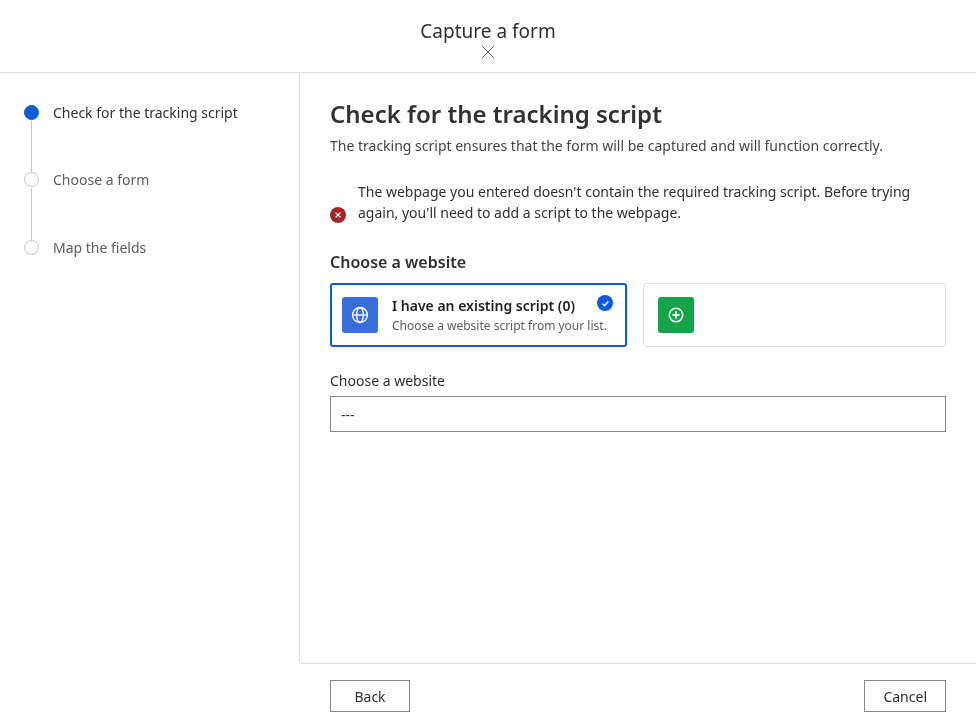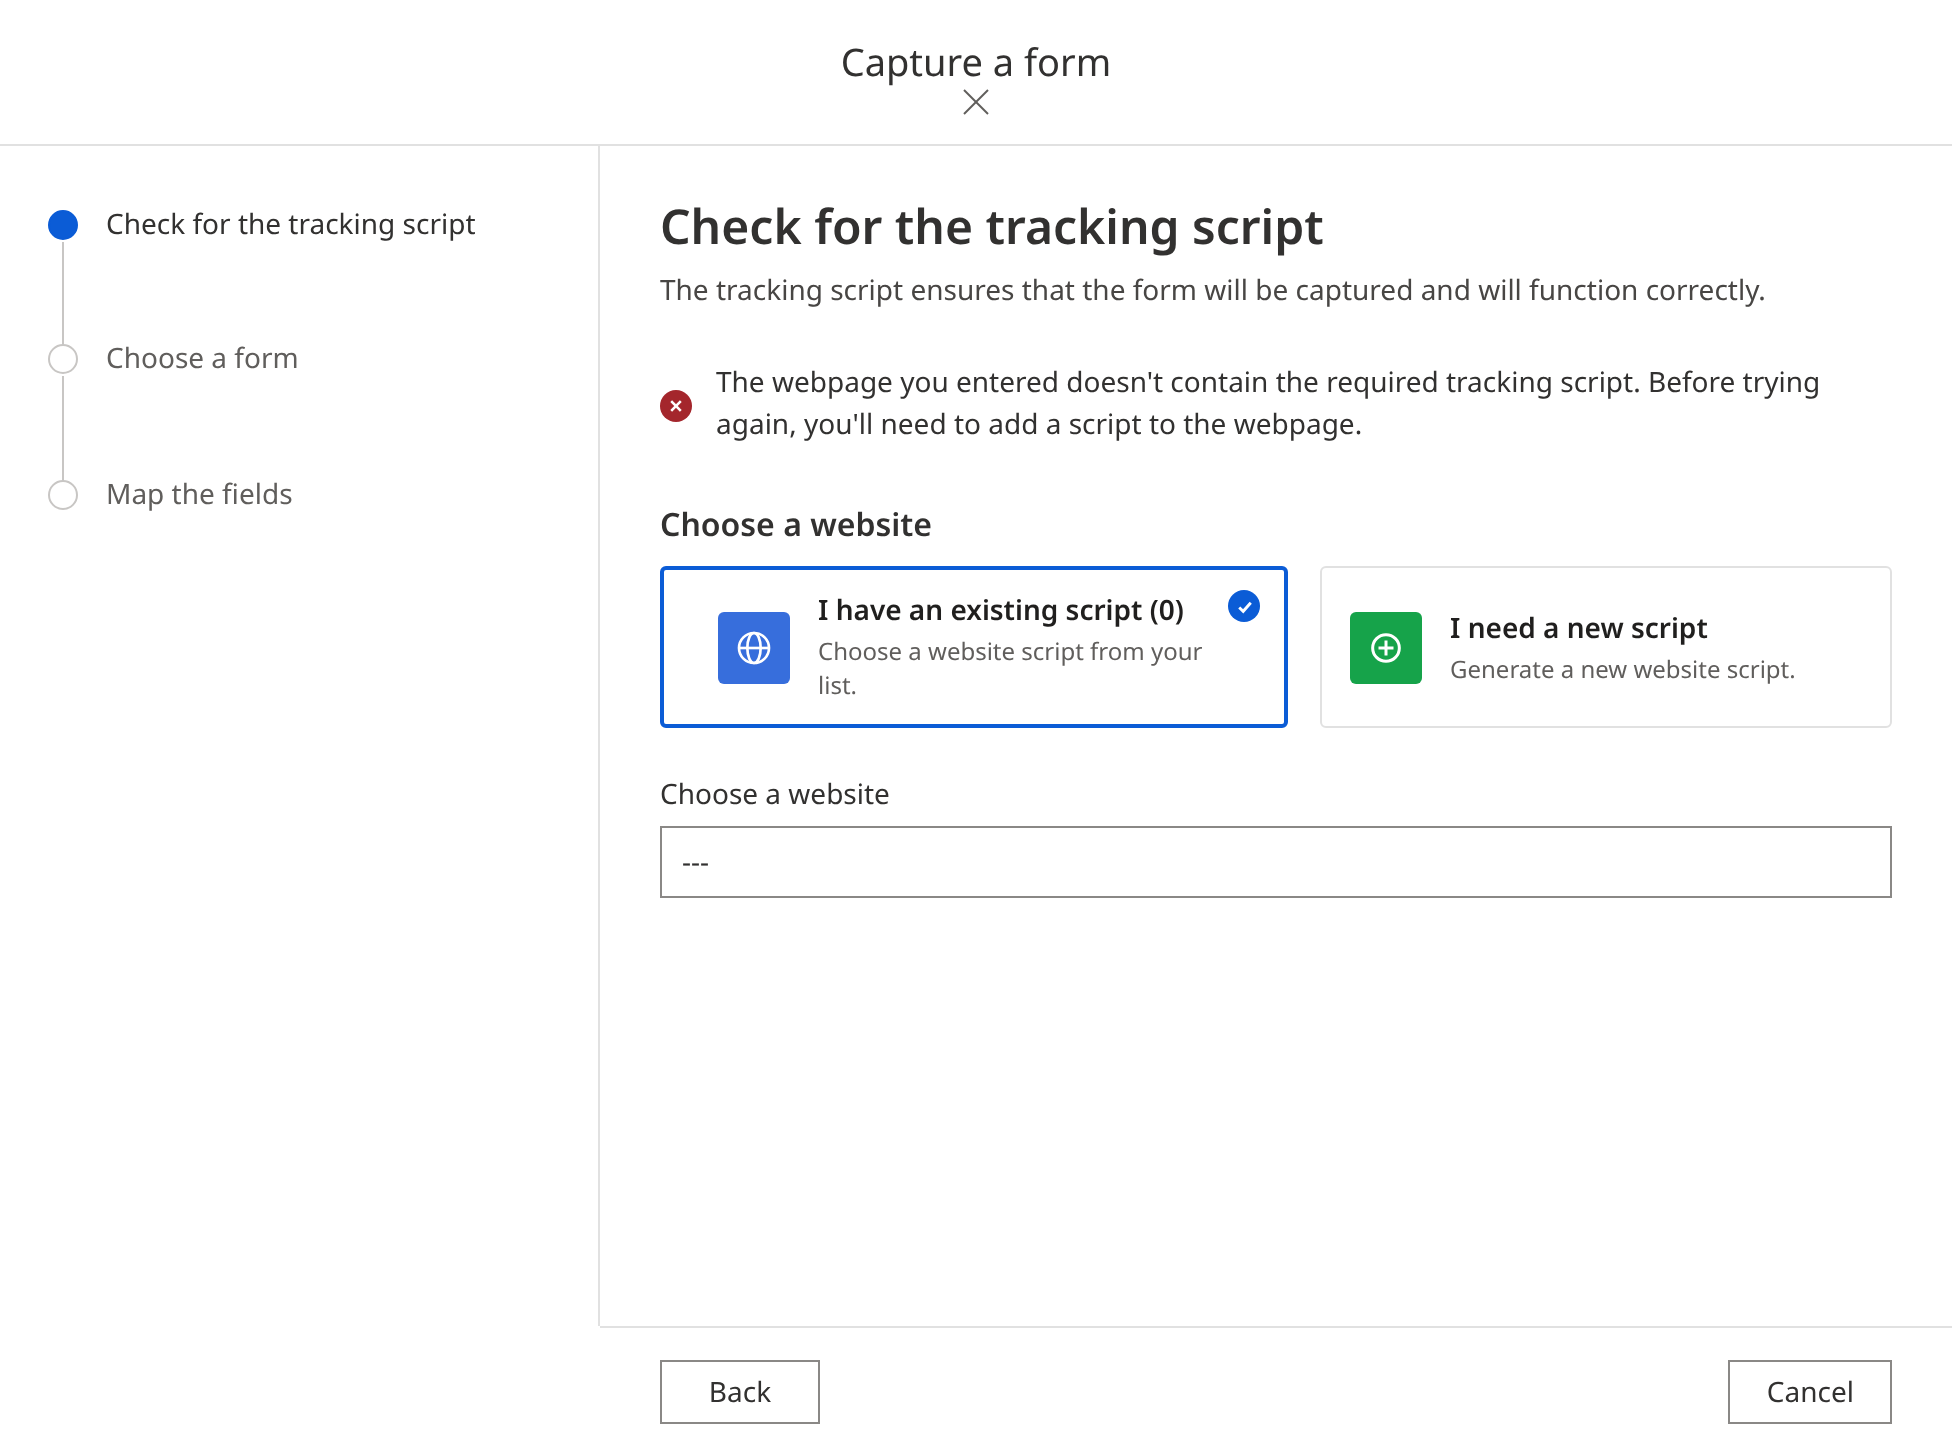--- a/index.html
+++ b/index.html
@@ -103,21 +103,21 @@
     font-weight: 600;
     color: #323130;
     margin-bottom: 6px;
   }
   .main-desc {
     color: #484644;
     margin-bottom: 26px;
   }
   .alert {
     display: flex;
-    align-items: center;
+    align-items: flex-end;
     gap: 12px;
     margin-bottom: 28px;
   }
   .alert-icon {
     width: 16px; height: 16px;
     border-radius: 50%;
     background: #a4262c;
     color: #fff;
     display: inline-flex;
     align-items: center;
@@ -145,21 +145,21 @@
     border-radius: 3px;
     padding: 12px 14px;
     display: flex;
     align-items: center;
     gap: 14px;
     cursor: pointer;
     position: relative;
   }
   .card.selected {
     border: 2px solid #0b5cd6;
-    padding: 11px 27px;
+    padding: 11px 10px;
   }
   .card-icon {
     width: 36px; height: 36px;
     border-radius: 3px;
     display: inline-flex;
     align-items: center;
     justify-content: center;
     color: #fff;
     flex: 0 0 36px;
   }
@@ -293,24 +293,20 @@
       </div>
 
       <div class="card">
         <span class="card-icon green">
           <svg viewBox="0 0 24 24" width="20" height="20" fill="none" stroke="#fff" stroke-width="1.8">
             <circle cx="12" cy="12" r="8"></circle>
             <line x1="12" y1="7.5" x2="12" y2="16.5"></line>
             <line x1="7.5" y1="12" x2="16.5" y2="12"></line>
           </svg>
         </span>
-        <div class="card-texts">
-          <div class="card-title">I need a new script</div>
-          <div class="card-sub">Generate a new website script.</div>
-        </div>
       </div>
     </div>
 
     <div class="field-label">Choose a website</div>
     <div class="select-box">
       <span>---</span>
     </div>
   </div>
 </div>
 

